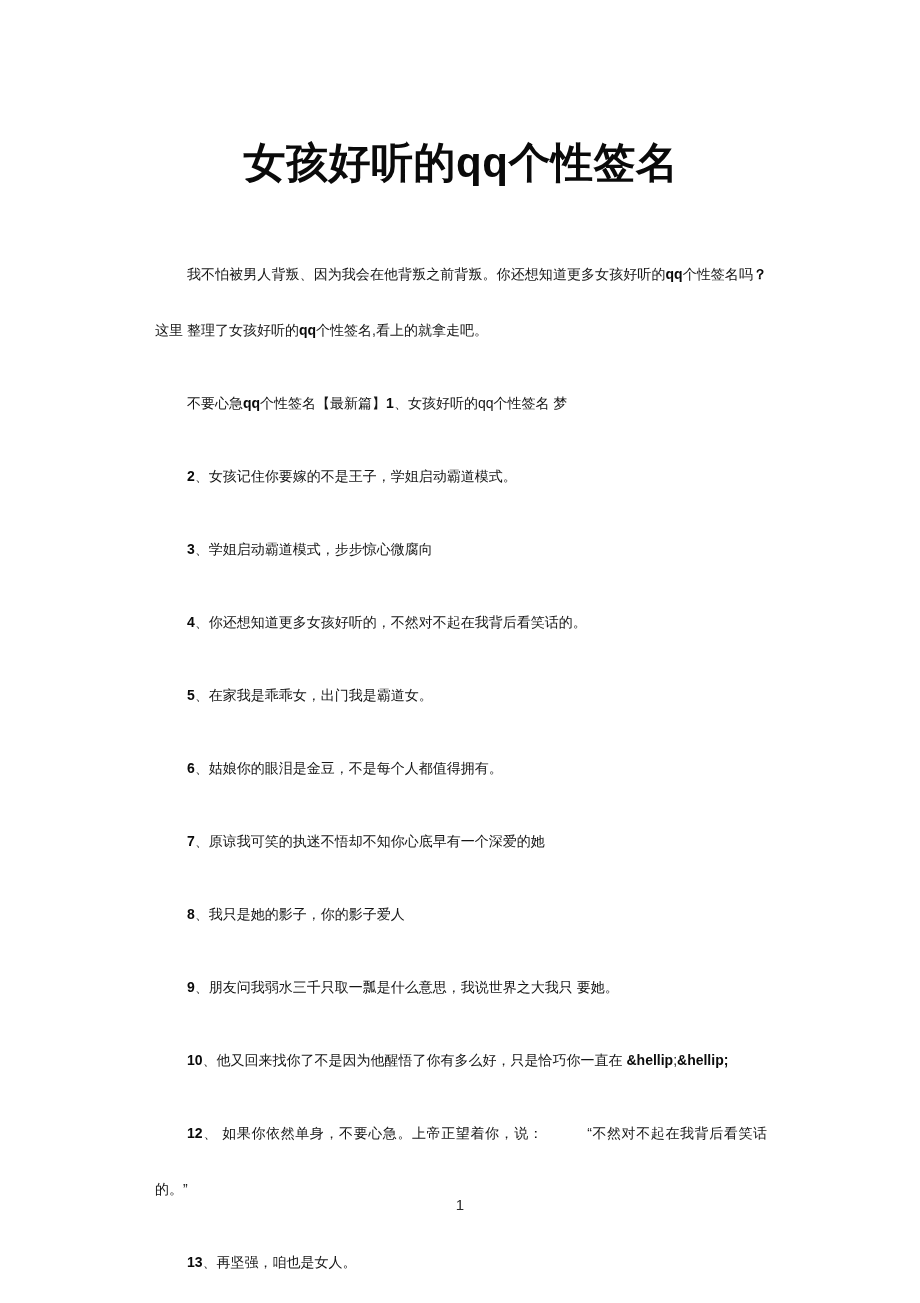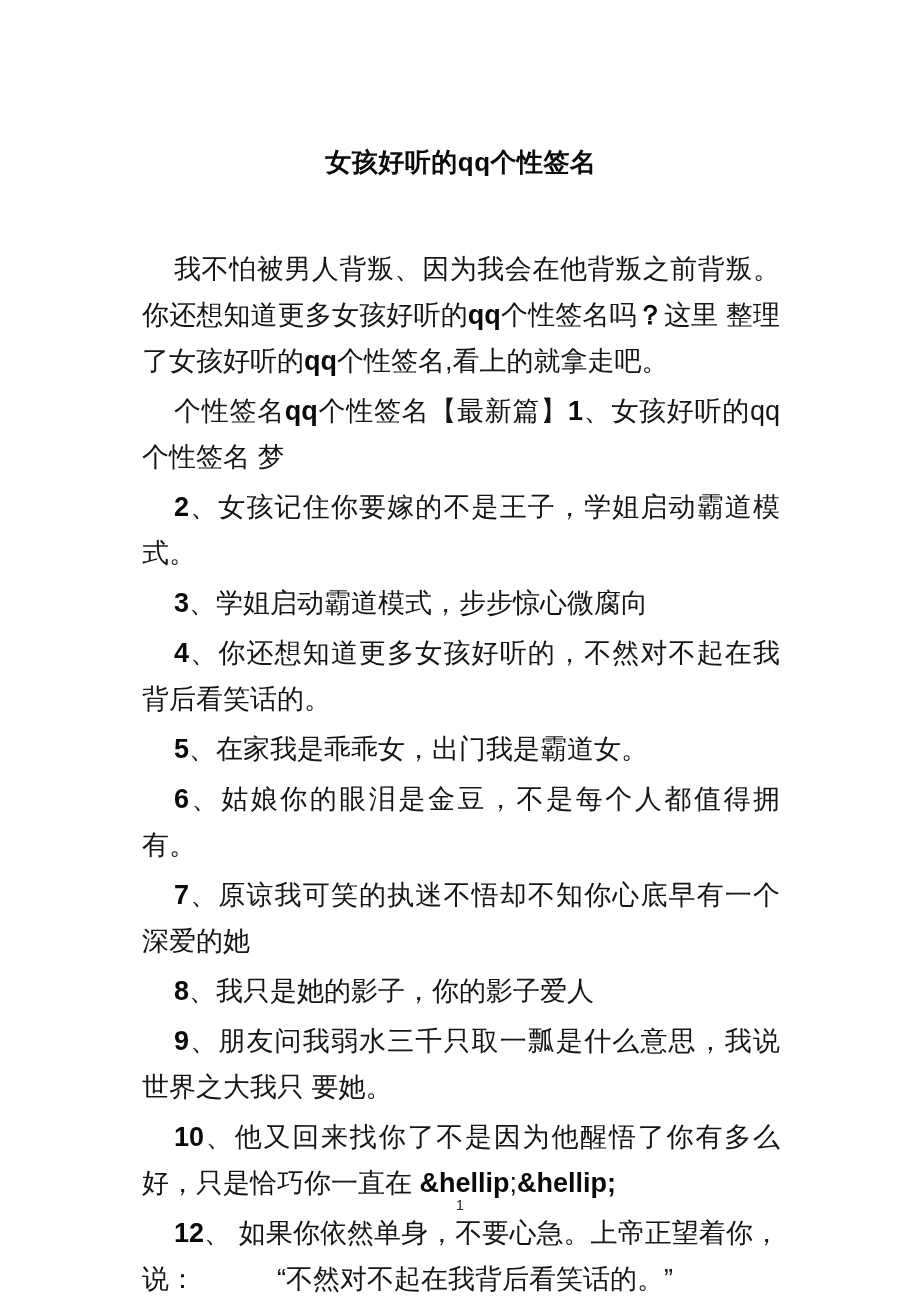--- a/index.html
+++ b/index.html
@@ -17,31 +17,31 @@
     color: #151515;
   }
   .content {
     position: absolute;
     left: 138px;
     top: 0;
     width: 646px;
   }
   .doc-title {
     margin: 138px 0 59px 0;
-    font-size: 26px;
+    font-size: 42px;
     line-height: 49px;
     font-weight: 700;
     text-align: center;
     color: #0a0a0a;
     letter-spacing: 0.5px;
   }
   .para {
-    margin: 4px;
-    font-size: 27px;
-    line-height: 46px;
+    margin: 17px;
+    font-size: 14px;
+    line-height: 56px;
     text-align: justify;
     text-indent: 32px;
     color: #151515;
     word-break: break-all;
   }
   .para .b {
     font-weight: 700;
     color: #0a0a0a;
   }
   .page-number {
@@ -56,21 +56,21 @@
   }
 </style>
 </head>
 <body>
 
 <div class="page">
   <div class="content">
     <h1 class="doc-title">女孩好听的qq个性签名</h1>
     <div id="document-body">
         <p class="para"><span>我不怕被男人背叛、因为我会在他背叛之前背叛。你还想知道更多女孩好听的</span><span class="b">qq</span><span>个性签名吗</span><span class="b">？</span><span>这里 整理了女孩好听的</span><span class="b">qq</span><span>个性签名,看上的就拿走吧。</span></p>
-        <p class="para"><span>个性签名</span><span class="b">qq</span><span>个性签名【最新篇】</span><span class="b">1</span><span>、女孩好听的qq个性签名 梦</span></p>
+        <p class="para"><span>不要心急</span><span class="b">qq</span><span>个性签名【最新篇】</span><span class="b">1</span><span>、女孩好听的qq个性签名 梦</span></p>
         <p class="para"><span class="b">2</span><span>、女孩记住你要嫁的不是王子，学姐启动霸道模式。</span></p>
         <p class="para"><span class="b">3</span><span>、学姐启动霸道模式，步步惊心微腐向</span></p>
         <p class="para"><span class="b">4</span><span>、你还想知道更多女孩好听的，不然对不起在我背后看笑话的。</span></p>
         <p class="para"><span class="b">5</span><span>、在家我是乖乖女，出门我是霸道女。</span></p>
         <p class="para"><span class="b">6</span><span>、姑娘你的眼泪是金豆，不是每个人都值得拥有。</span></p>
         <p class="para"><span class="b">7</span><span>、原谅我可笑的执迷不悟却不知你心底早有一个深爱的她</span></p>
         <p class="para"><span class="b">8</span><span>、我只是她的影子，你的影子爱人</span></p>
         <p class="para"><span class="b">9</span><span>、朋友问我弱水三千只取一瓢是什么意思，我说世界之大我只 要她。</span></p>
         <p class="para"><span class="b">10</span><span>、他又回来找你了不是因为他醒悟了你有多么好，只是恰巧你一直在 </span><span class="b">&amp;hellip</span><span>;</span><span class="b">&amp;hellip;</span></p>
         <p class="para"><span class="b">12</span><span>、 如果你依然单身，不要心急。上帝正望着你，说：　　　“不然对不起在我背后看笑话的。”</span></p>

